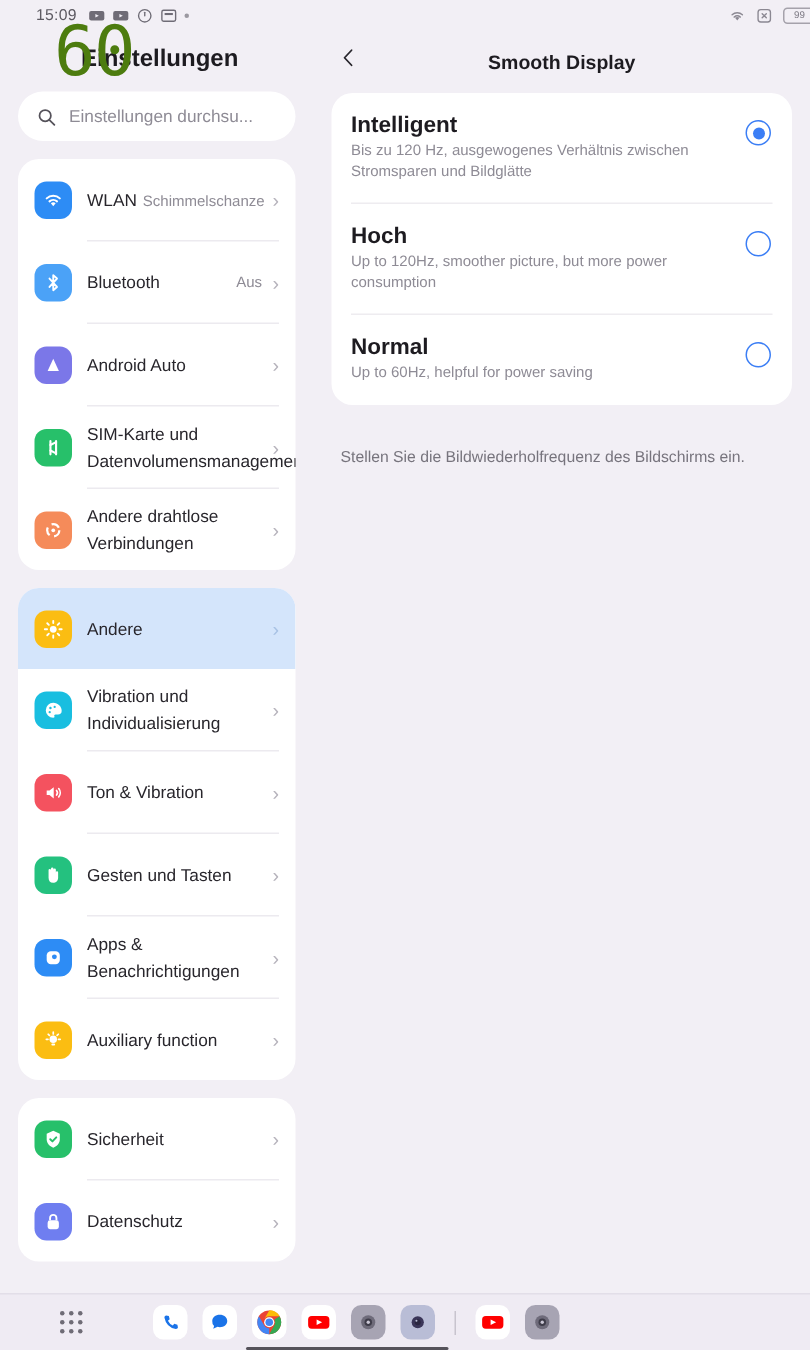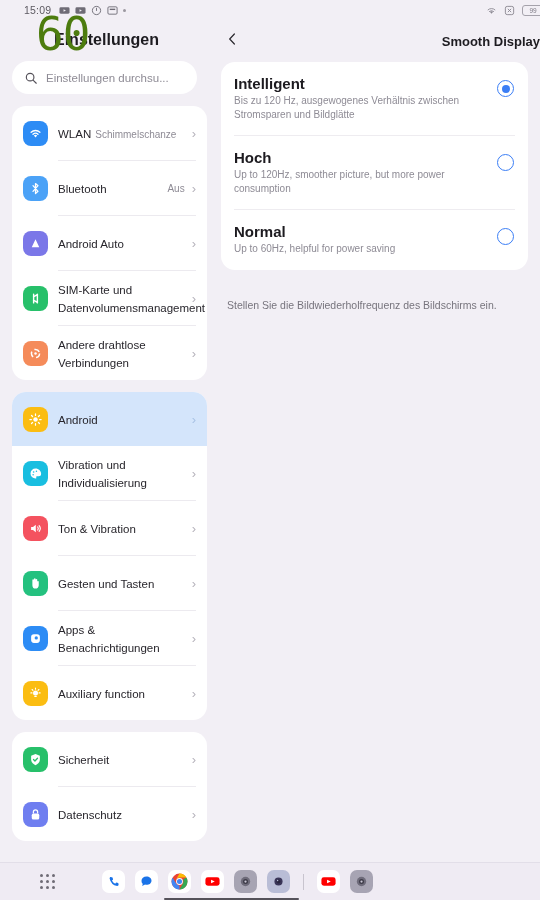--- a/index.html
+++ b/index.html
@@ -47,42 +47,42 @@
     font-size: 16px; font-weight: 700; color: #1d1b20;
     padding: 11px 0 10px 54px;
   }
   .searchbar {
     margin: 2px 12px 0 12px; height: 33px; background: #fff;
     border-radius: 17px; display: flex; align-items: center; padding: 0 12px;
   }
   .searchbar .s-ic { margin-right: 8px; flex: 0 0 auto; }
   .searchbar .s-txt { font-size: 11.5px; color: #8e8b95; white-space: nowrap; overflow: hidden; }
 
-  .group { margin: 12px 2px 0 12px; background: #fff; border-radius: 14px; overflow: hidden; }
+  .group { margin: 12px 12px 0 12px; background: #fff; border-radius: 14px; overflow: hidden; }
   .row {
     position: relative; display: flex; align-items: center;
     min-height: 54px; padding: 6px 0 6px 11px;
   }
   .row.sel { background: #d4e5fb; }
   .row .ricon {
     flex: 0 0 auto; width: 25px; height: 25px; border-radius: 8px;
     display: flex; align-items: center; justify-content: center; margin-right: 10px;
   }
   .row .rtext { flex: 1 1 auto; min-width: 0; }
   .row .rlabel { font-size: 11.5px; color: #28262c; line-height: 14px; }
   .row .rsub { font-size: 10px; color: #8e8b95; margin-left: 4px; }
   .row .rval { font-size: 10px; color: #8e8b95; margin-right: 7px; flex: 0 0 auto; }
   .chev { flex: 0 0 auto; margin-right: 11px; color: #b6b3bc; font-size: 13px; line-height: 1; }
   .sep { height: 1px; background: #eceaef; margin-left: 46px; margin-right: 11px; }
 
   
   .right { position: absolute; left: 209px; top: 20px; width: 331px; height: 842px; }
   .rhead { height: 42px; display: flex; align-items: center; position: relative; }
   .back { position: absolute; left: 16px; top: 50%; transform: translateY(-50%); cursor: pointer; }
-  .rtitle { width: 100%; text-align: right; font-size: 13px; font-weight: 700; color: #1d1b20; }
+  .rtitle { width: 100%; text-align: center; font-size: 13px; font-weight: 700; color: #1d1b20; }
 
   .card { margin: 0 12px; background: #fff; border-radius: 14px; overflow: hidden; }
   .opt { display: flex; align-items: flex-start; padding: 14px 14px 14px 13px; }
   .opt .otext { flex: 1 1 auto; padding-right: 10px; }
   .opt .oname { font-size: 15px; font-weight: 700; color: #1d1b20; line-height: 15px; }
   .opt .odesc { font-size: 10px; color: #8e8b95; line-height: 13.5px; margin-top: 3px; }
   .radio {
     flex: 0 0 auto; width: 17px; height: 17px; border-radius: 50%;
     border: 1.6px solid #3b7ef5; margin-top: 4px;
     display: flex; align-items: center; justify-content: center;
@@ -235,21 +235,21 @@
       <div class="row sel">
         <span class="ricon" style="background:#fbbd12">
           <svg width="15" height="15" viewBox="0 0 24 24">
               <circle cx="12" cy="12" r="3.6" fill="#fff"></circle>
               <g stroke="#fff" stroke-width="2" stroke-linecap="round">
                 <path d="M12 3v2.4M12 18.6V21M3 12h2.4M18.6 12H21M5.6 5.6l1.7 1.7M16.7 16.7l1.7 1.7M18.4 5.6l-1.7 1.7M7.3 16.7l-1.7 1.7"></path>
               </g>
             </svg>
         </span>
         <span class="rtext">
-          <span class="rlabel">Android</span>
+          <span class="rlabel">Andere</span>
         </span>
         <span class="chev" style="color:#a8c2e4">›</span>
       </div>
 
       <div class="row">
         <span class="ricon" style="background:#19bee0">
           <svg width="15" height="15" viewBox="0 0 24 24">
               <path d="M12 4a8 8 0 100 16c1.2 0 1.6-.8 1.2-1.6-.5-1 .2-2 1.3-2H17a4 4 0 004-4c0-4.4-4-8.4-9-8.4z" fill="#fff"></path>
               <circle cx="9" cy="9.5" r="1.3" fill="#19bee0"></circle>
               <circle cx="13.5" cy="8.4" r="1.2" fill="#19bee0"></circle>

